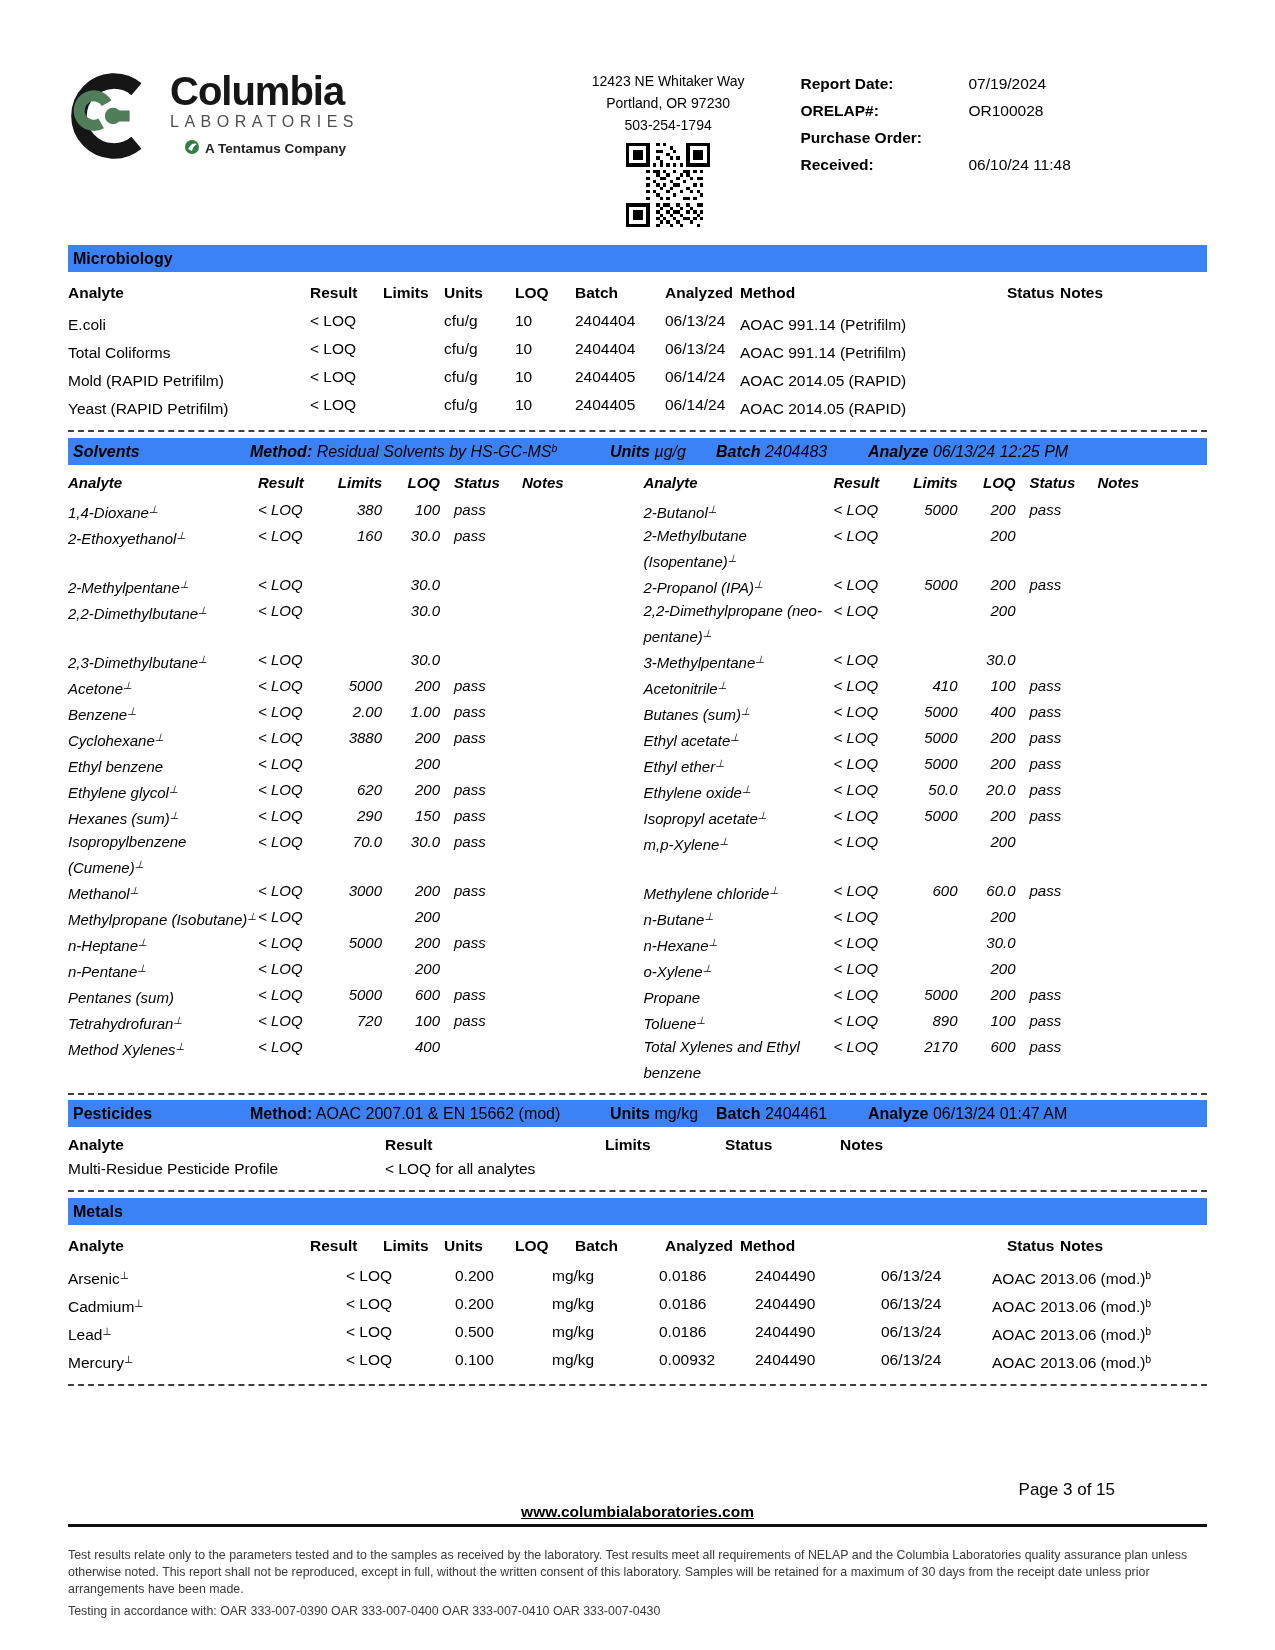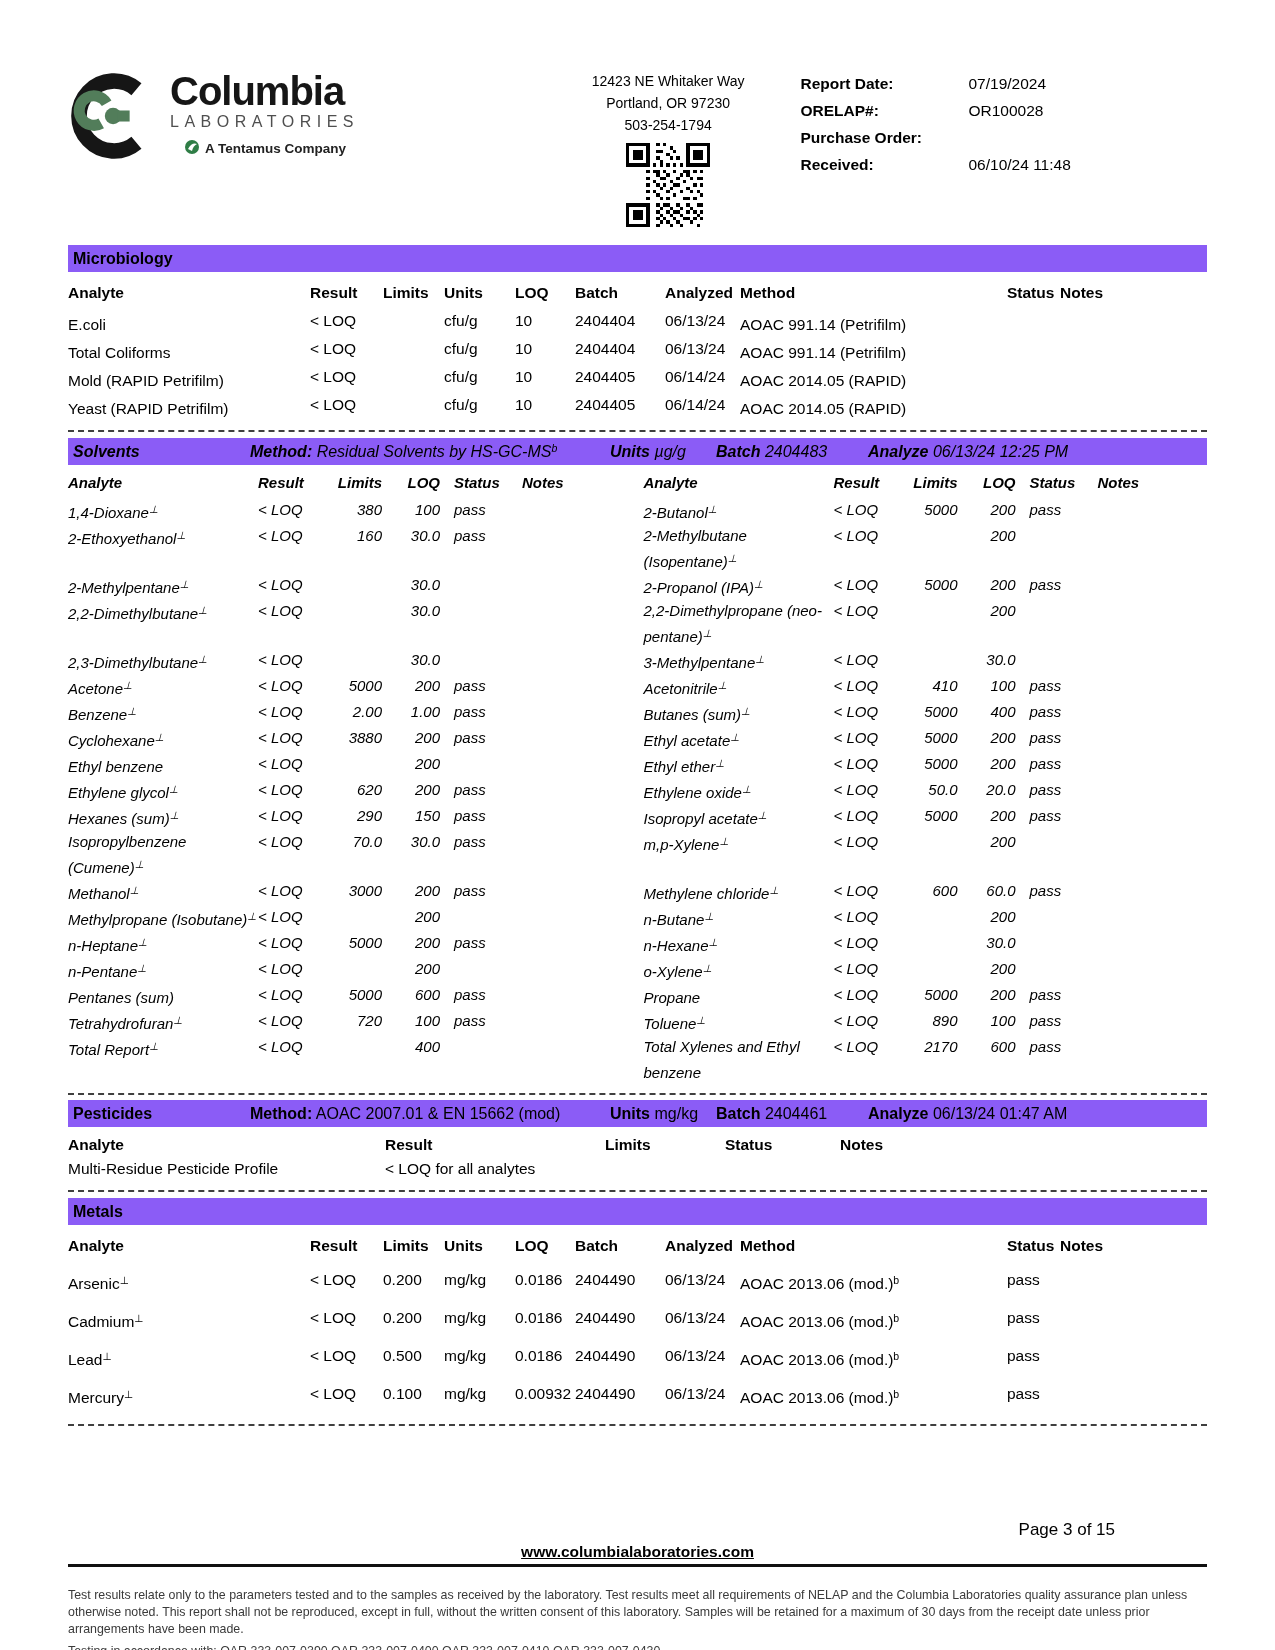--- a/index.html
+++ b/index.html
@@ -14,33 +14,33 @@
   .brand-sub{font-size:16px;color:#4f4f4f;letter-spacing:5.5px;line-height:20px;}
   .tagline{display:flex;align-items:center;margin:7px 0 0 14px;font-size:13.5px;font-weight:bold;color:#222;}
   .tagline svg{margin-right:5px;}
   .addr-block{width:280px;text-align:center;font-size:14px;line-height:22px;margin-left:118px;}
   .qr-wrap{margin-top:7px;}
   .meta-block{margin-left:auto;width:430px;font-size:15.5px;}
   .meta-row{display:flex;line-height:27px;}
   .meta-label{font-weight:bold;width:168px;}
   .meta-value{flex:1;}
   
-  .bar{background:#8b5cf6;height:27px;display:flex;align-items:center;font-size:16px;padding-left:5px;}
+  .bar{background:#3b82f6;height:27px;display:flex;align-items:center;font-size:16px;padding-left:5px;}
   .bar .b{font-weight:bold;}
   .bar-title{font-weight:bold;width:177px;}
   .bar-method{width:360px;}
   .bar-units{width:106px;}
   .bar-batch{width:152px;}
   .bar-analyze{flex:1;}
   .supm{font-size:10.5px;vertical-align:5px;}
   
   .grid-full{display:grid;grid-template-columns:242px 73px 61px 71px 60px 90px 75px 267px 53px 1fr;font-size:15.5px;line-height:24px;}
   .grid-pest{display:grid;grid-template-columns:317px 220px 120px 115px 1fr;font-size:15.5px;line-height:24px;}
   .t-head{font-weight:bold;margin-top:9px;}
-  .metals-rows .grid-full{line-height:34px;}
+  .metals-rows .grid-full{line-height:25px;gap:36px;}
   .pair-row{display:flex;gap:12px;}
   .half{flex:1;}
   .grid-half{display:grid;grid-template-columns:190px 72px 52px 58px 70px 1fr;font-size:15px;line-height:23px;}
   .grid-half .num{text-align:right;}
   .grid-half .st{padding-left:14px;}
   .grid-half .nt{padding-left:12px;}
   .solv-heads{margin-top:6px;font-weight:bold;}
   .dashed{border-top:2px dashed #3f3f3f;margin-top:9px;}
   .sec-micro{margin-top:12px;}
   .sec-solv{margin-top:6px;font-style:italic;}
@@ -573,21 +573,21 @@
             <span>&lt; LOQ</span>
             <span class="num">890</span>
             <span class="num">100</span>
             <span class="st">pass</span>
             <span class="nt"></span>
           </div>
         </div>
 
         <div class="pair-row">
           <div class="grid-half half">
-            <span class="cellwrap"><span>Total Report</span><span class="supm">⊥</span></span>
+            <span class="cellwrap"><span>Method Xylenes</span><span class="supm">⊥</span></span>
             <span>&lt; LOQ</span>
             <span class="num"></span>
             <span class="num">400</span>
             <span class="st"></span>
             <span class="nt"></span>
           </div>
           <div class="grid-half half">
             <span class="cellwrap"><span>Total Xylenes and Ethyl benzene</span><span class="supm"></span></span>
             <span>&lt; LOQ</span>
             <span class="num">2170</span>

